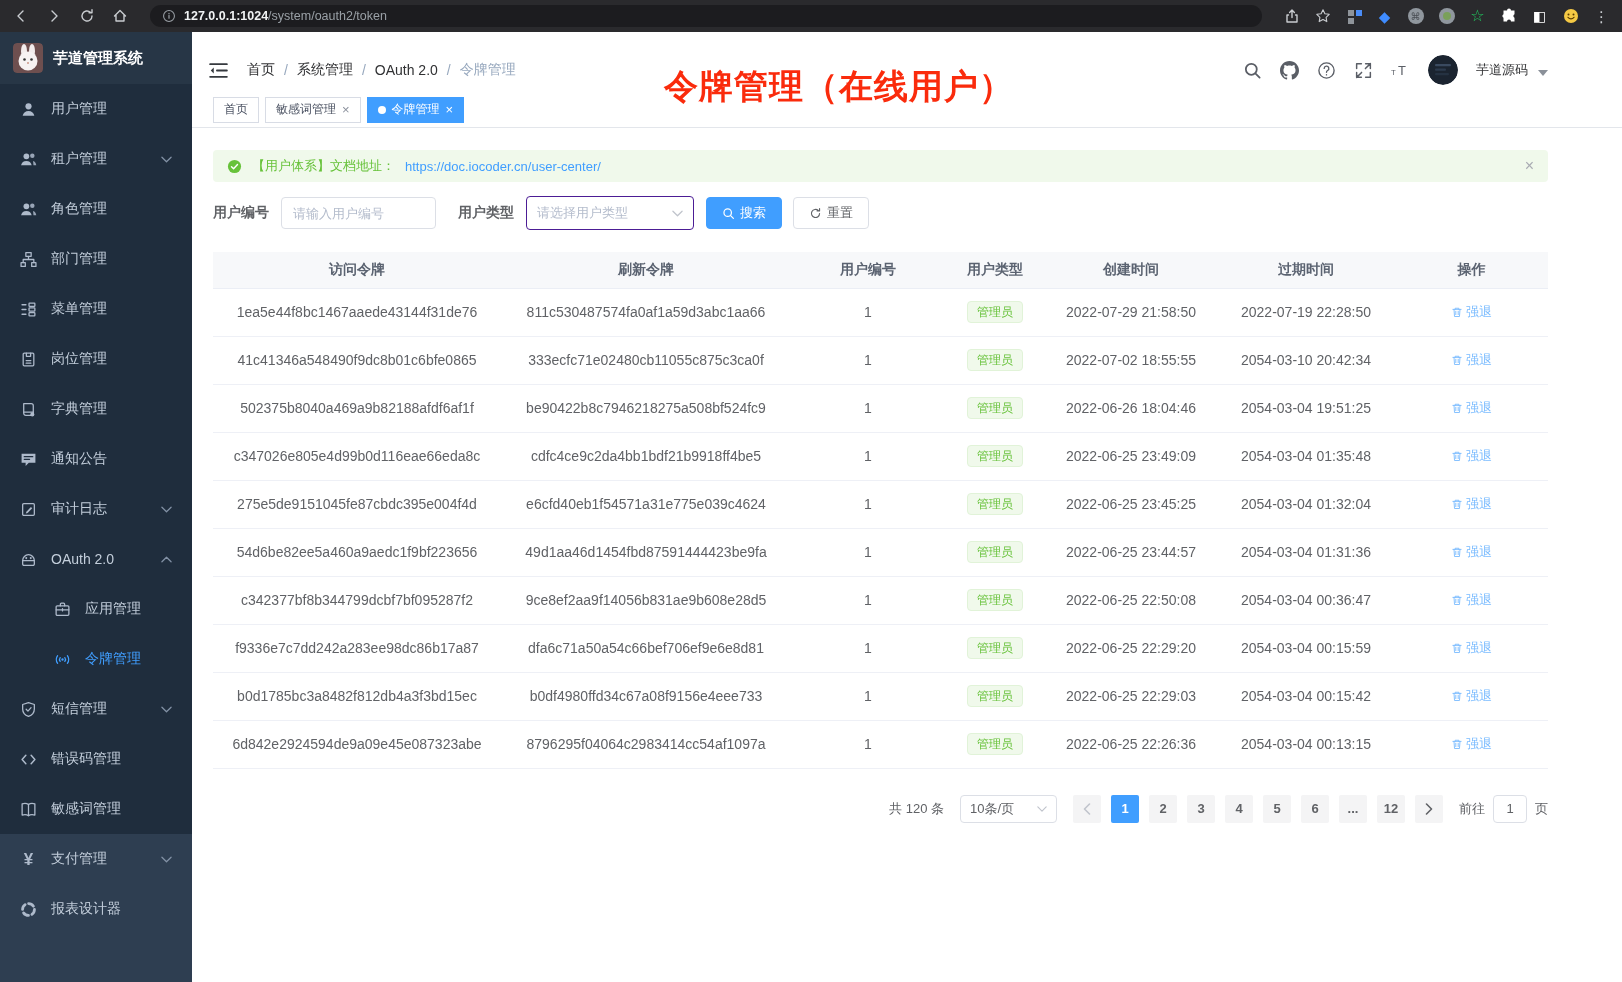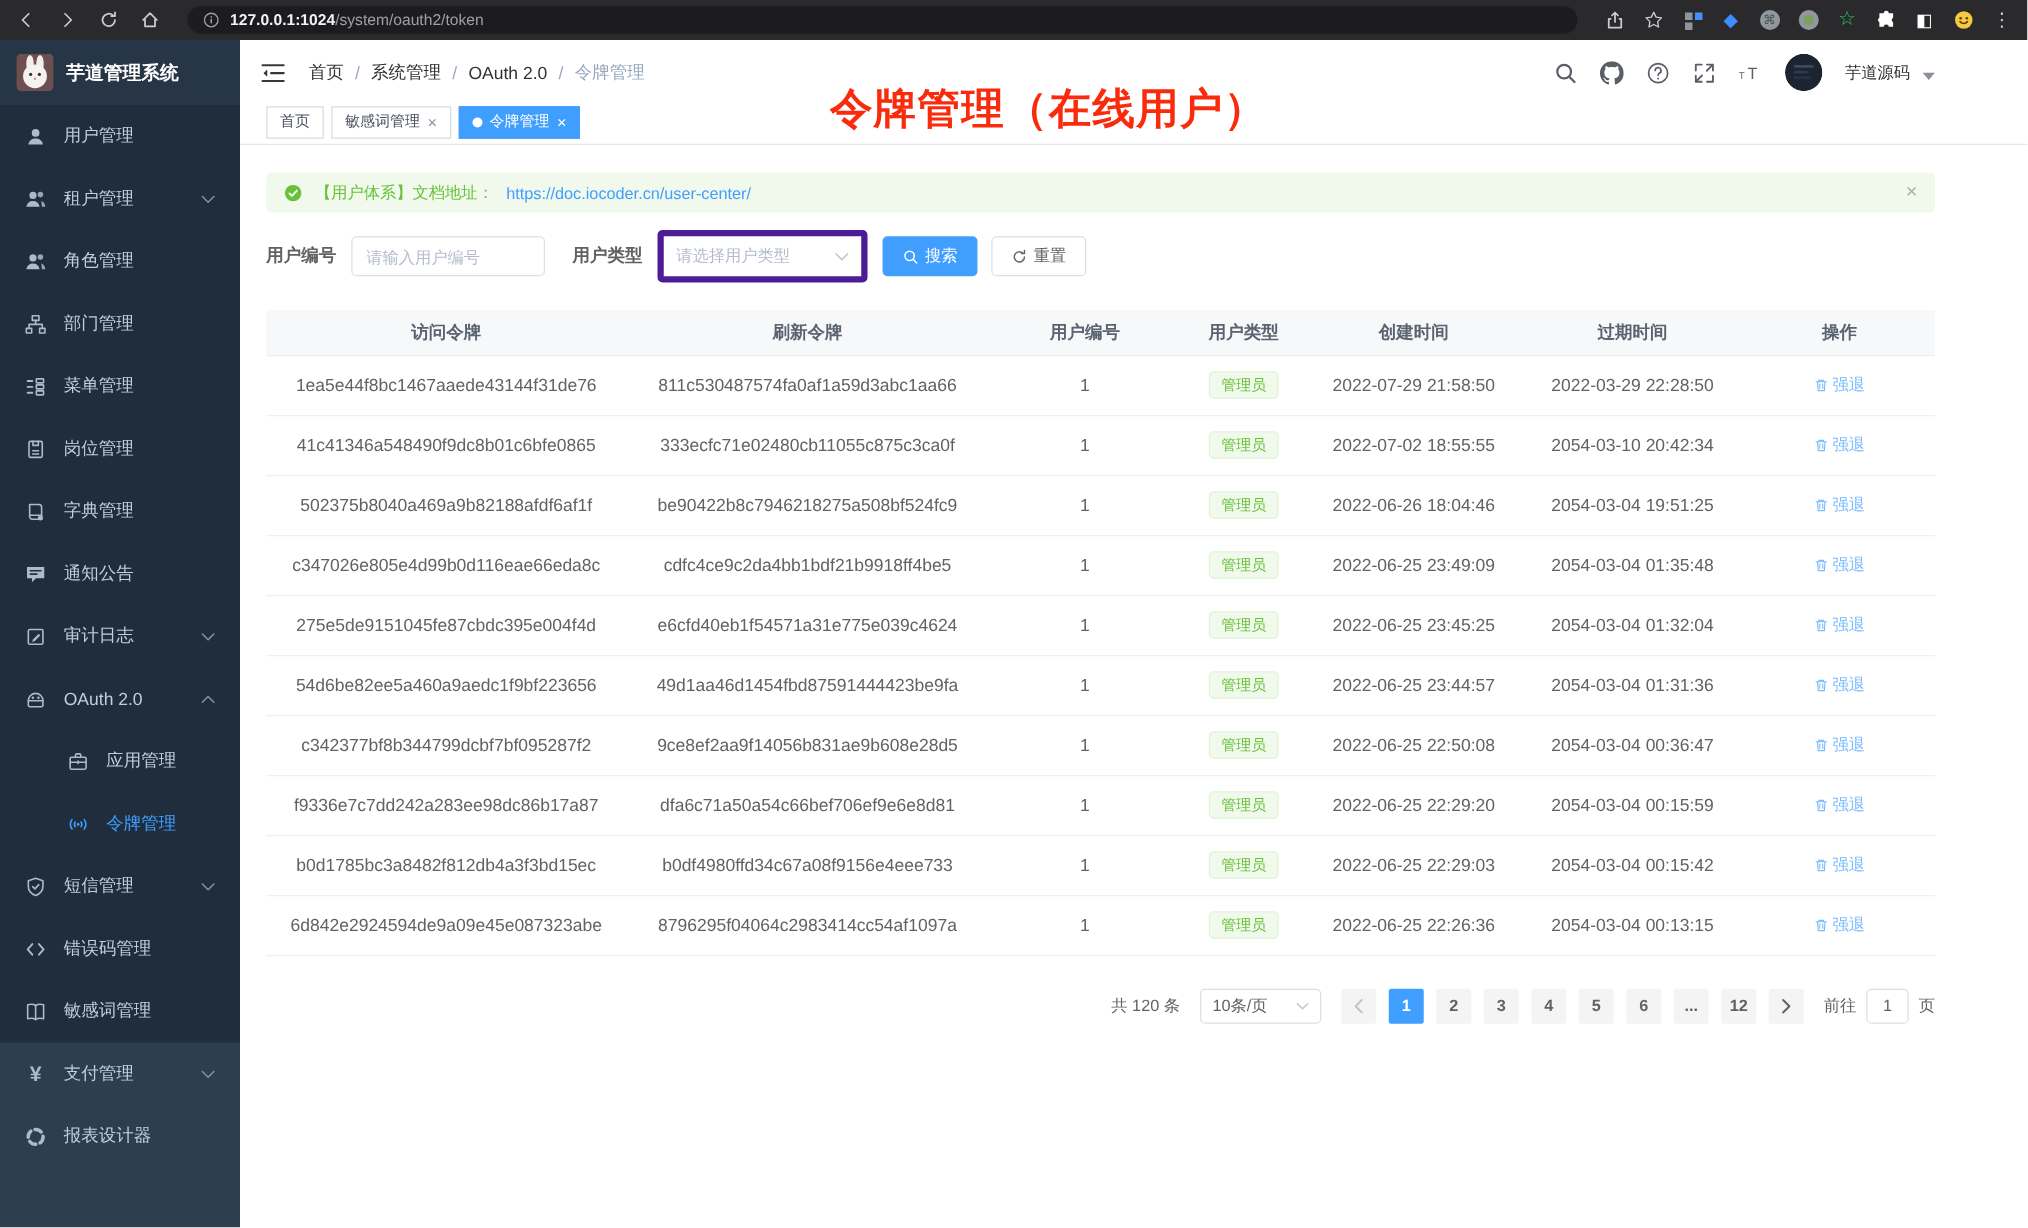--- a/index.html
+++ b/index.html
@@ -34,21 +34,21 @@
   .menu-dark { background:#1f2d3d; }
   .mi { height:50px; display:flex; align-items:center; gap:14px; padding:0 20px; color:#c3cedb; font-size:14px; cursor:pointer; white-space:nowrap; }
   .mi .mic { width:17px; height:17px; color:#aebacb; flex:none; }
   .mi .mic svg { width:17px; height:17px; }
   .mi.sub { padding-left:54px; }
   .mi.active, .mi.active .mic { color:#409eff; }
   .mi .chev { margin-left:auto; color:#8291a5; width:11px; height:7px; }
   .mi .chev svg { width:11px; height:7px; }
 
   
-  .main { position:absolute; left:192px; top:32px; width:1430px; height:726px; background:#fff; }
+  .main { position:absolute; left:192px; top:44px; width:1430px; height:726px; background:#fff; }
   .topbar { height:52px; display:flex; align-items:center; padding:0 74px 0 16px; }
   .hamb { width:21px; height:21px; color:#35393e; cursor:pointer; }
   .hamb svg { width:21px; height:21px; }
   .crumb { margin-left:18px; font-size:14px; color:#303133; display:flex; gap:9px; align-items:center; }
   .crumb .sep { color:#97a8be; }
   .crumb .bc { cursor:pointer; }
   .crumb .last { color:#97a8be; cursor:default; }
   .tb-right { margin-left:auto; display:flex; align-items:center; gap:18px; color:#5a5e66; }
   .tb-right .aic { width:19px; height:19px; cursor:pointer; }
   .tb-right .aic svg { width:19px; height:19px; }
@@ -71,21 +71,21 @@
   .alert .cic { width:15px; height:15px; }
   .alert .lnk { color:#409eff; cursor:pointer; }
   .alert .gx { position:absolute; right:14px; color:#a8abb2; font-size:16px; cursor:pointer; line-height:1; }
 
   .filters { margin-top:14px; display:flex; align-items:center; font-size:14px; color:#606266; }
   .flabel { font-weight:700; margin-right:12px; white-space:nowrap; }
   .fgap { width:22px; }
   .finput { width:155px; height:32px; border:1px solid #dcdfe6; border-radius:4px; padding:0 11px;
     font-size:13px; color:#606266; outline:none; font-family:inherit; }
   .finput::placeholder { color:#b4bccc; }
-  .fselect { width:168px; height:32px; border:5px solid #4c1d95; border-radius:4px; display:flex; align-items:center;
+  .fselect { width:168px; height:32px; border:1px solid #4c1d95; border-radius:4px; display:flex; align-items:center;
     justify-content:space-between; padding:16px 10px; color:#b4bccc; font-size:13px; margin-right:12px; cursor:pointer; }
   .fselect .chev { width:11px; height:7px; color:#c0c4cc; }
   .fselect .chev svg { width:11px; height:7px; }
   .btn { height:32px; border-radius:4px; display:inline-flex; align-items:center; gap:5px; font-size:13px;
     padding:0 15px; cursor:pointer; font-family:Liberation Serif, serif; }
   .btn .bicn { width:13px; height:13px; }
   .btn .bicn svg { width:13px; height:13px; }
   .btn.primary { background:#409eff; color:#fff; border:1px solid #409eff; }
   .btn.plain { background:#fff; border:1px solid #dcdfe6; color:#606266; margin-left:11px; }
 
@@ -551,21 +551,21 @@
             <th>操作</th>
           </tr>
         </thead>
       <tbody id="tbody">
           <tr>
             <td>1ea5e44f8bc1467aaede43144f31de76</td>
             <td>811c530487574fa0af1a59d3abc1aa66</td>
             <td>1</td>
             <td><span class="tag">管理员</span></td>
             <td>2022-07-29 21:58:50</td>
-            <td>2022-03-29 22:28:50</td>
+            <td>2022-07-19 22:28:50</td>
             <td><span class="act">
                 <span class="ic ticn">
                   <svg viewBox="0 0 16 16" fill="none" stroke="currentColor" stroke-width="1.4" stroke-linecap="round" stroke-linejoin="round">
                     <path d="M2.5 4.5h11M5.5 4.5V3h5v1.5M4 4.5l.7 9.5h6.6l.7-9.5M6.4 7v4.5M9.6 7v4.5" stroke-width="1.2"></path>
                   </svg>
                 </span>
                 <span>强退</span>
               </span></td>
           </tr>
           <tr>

